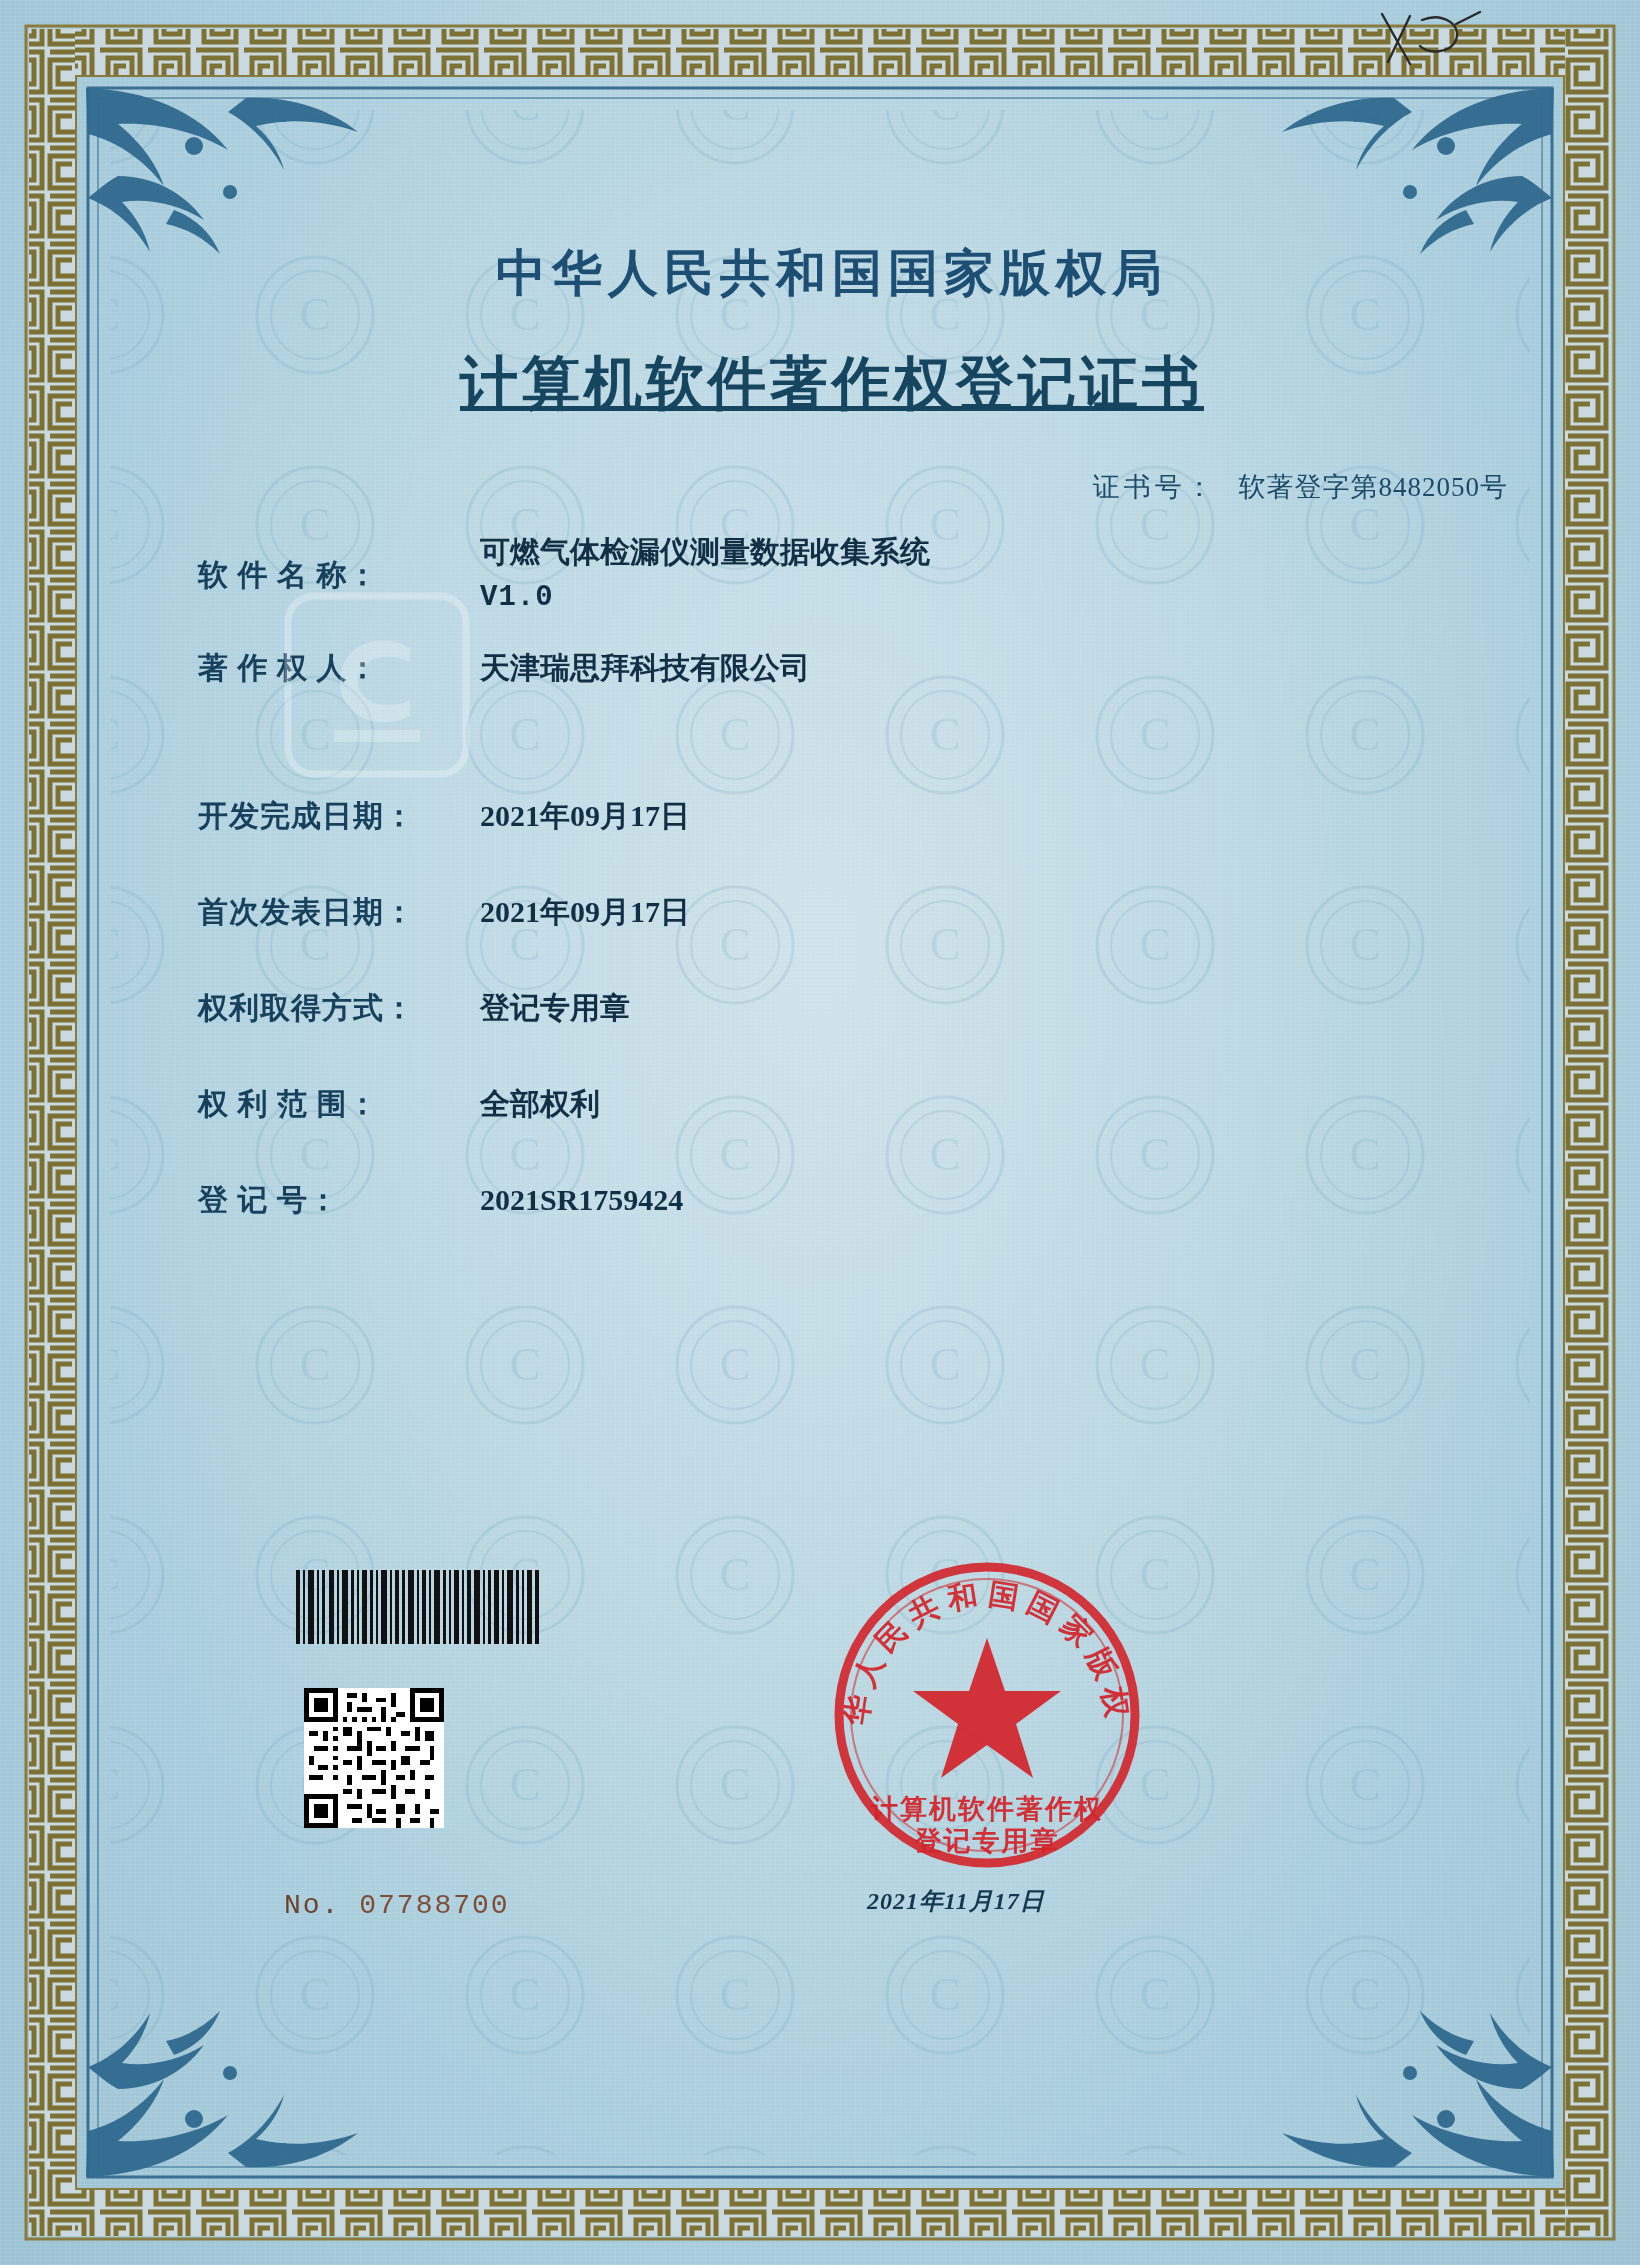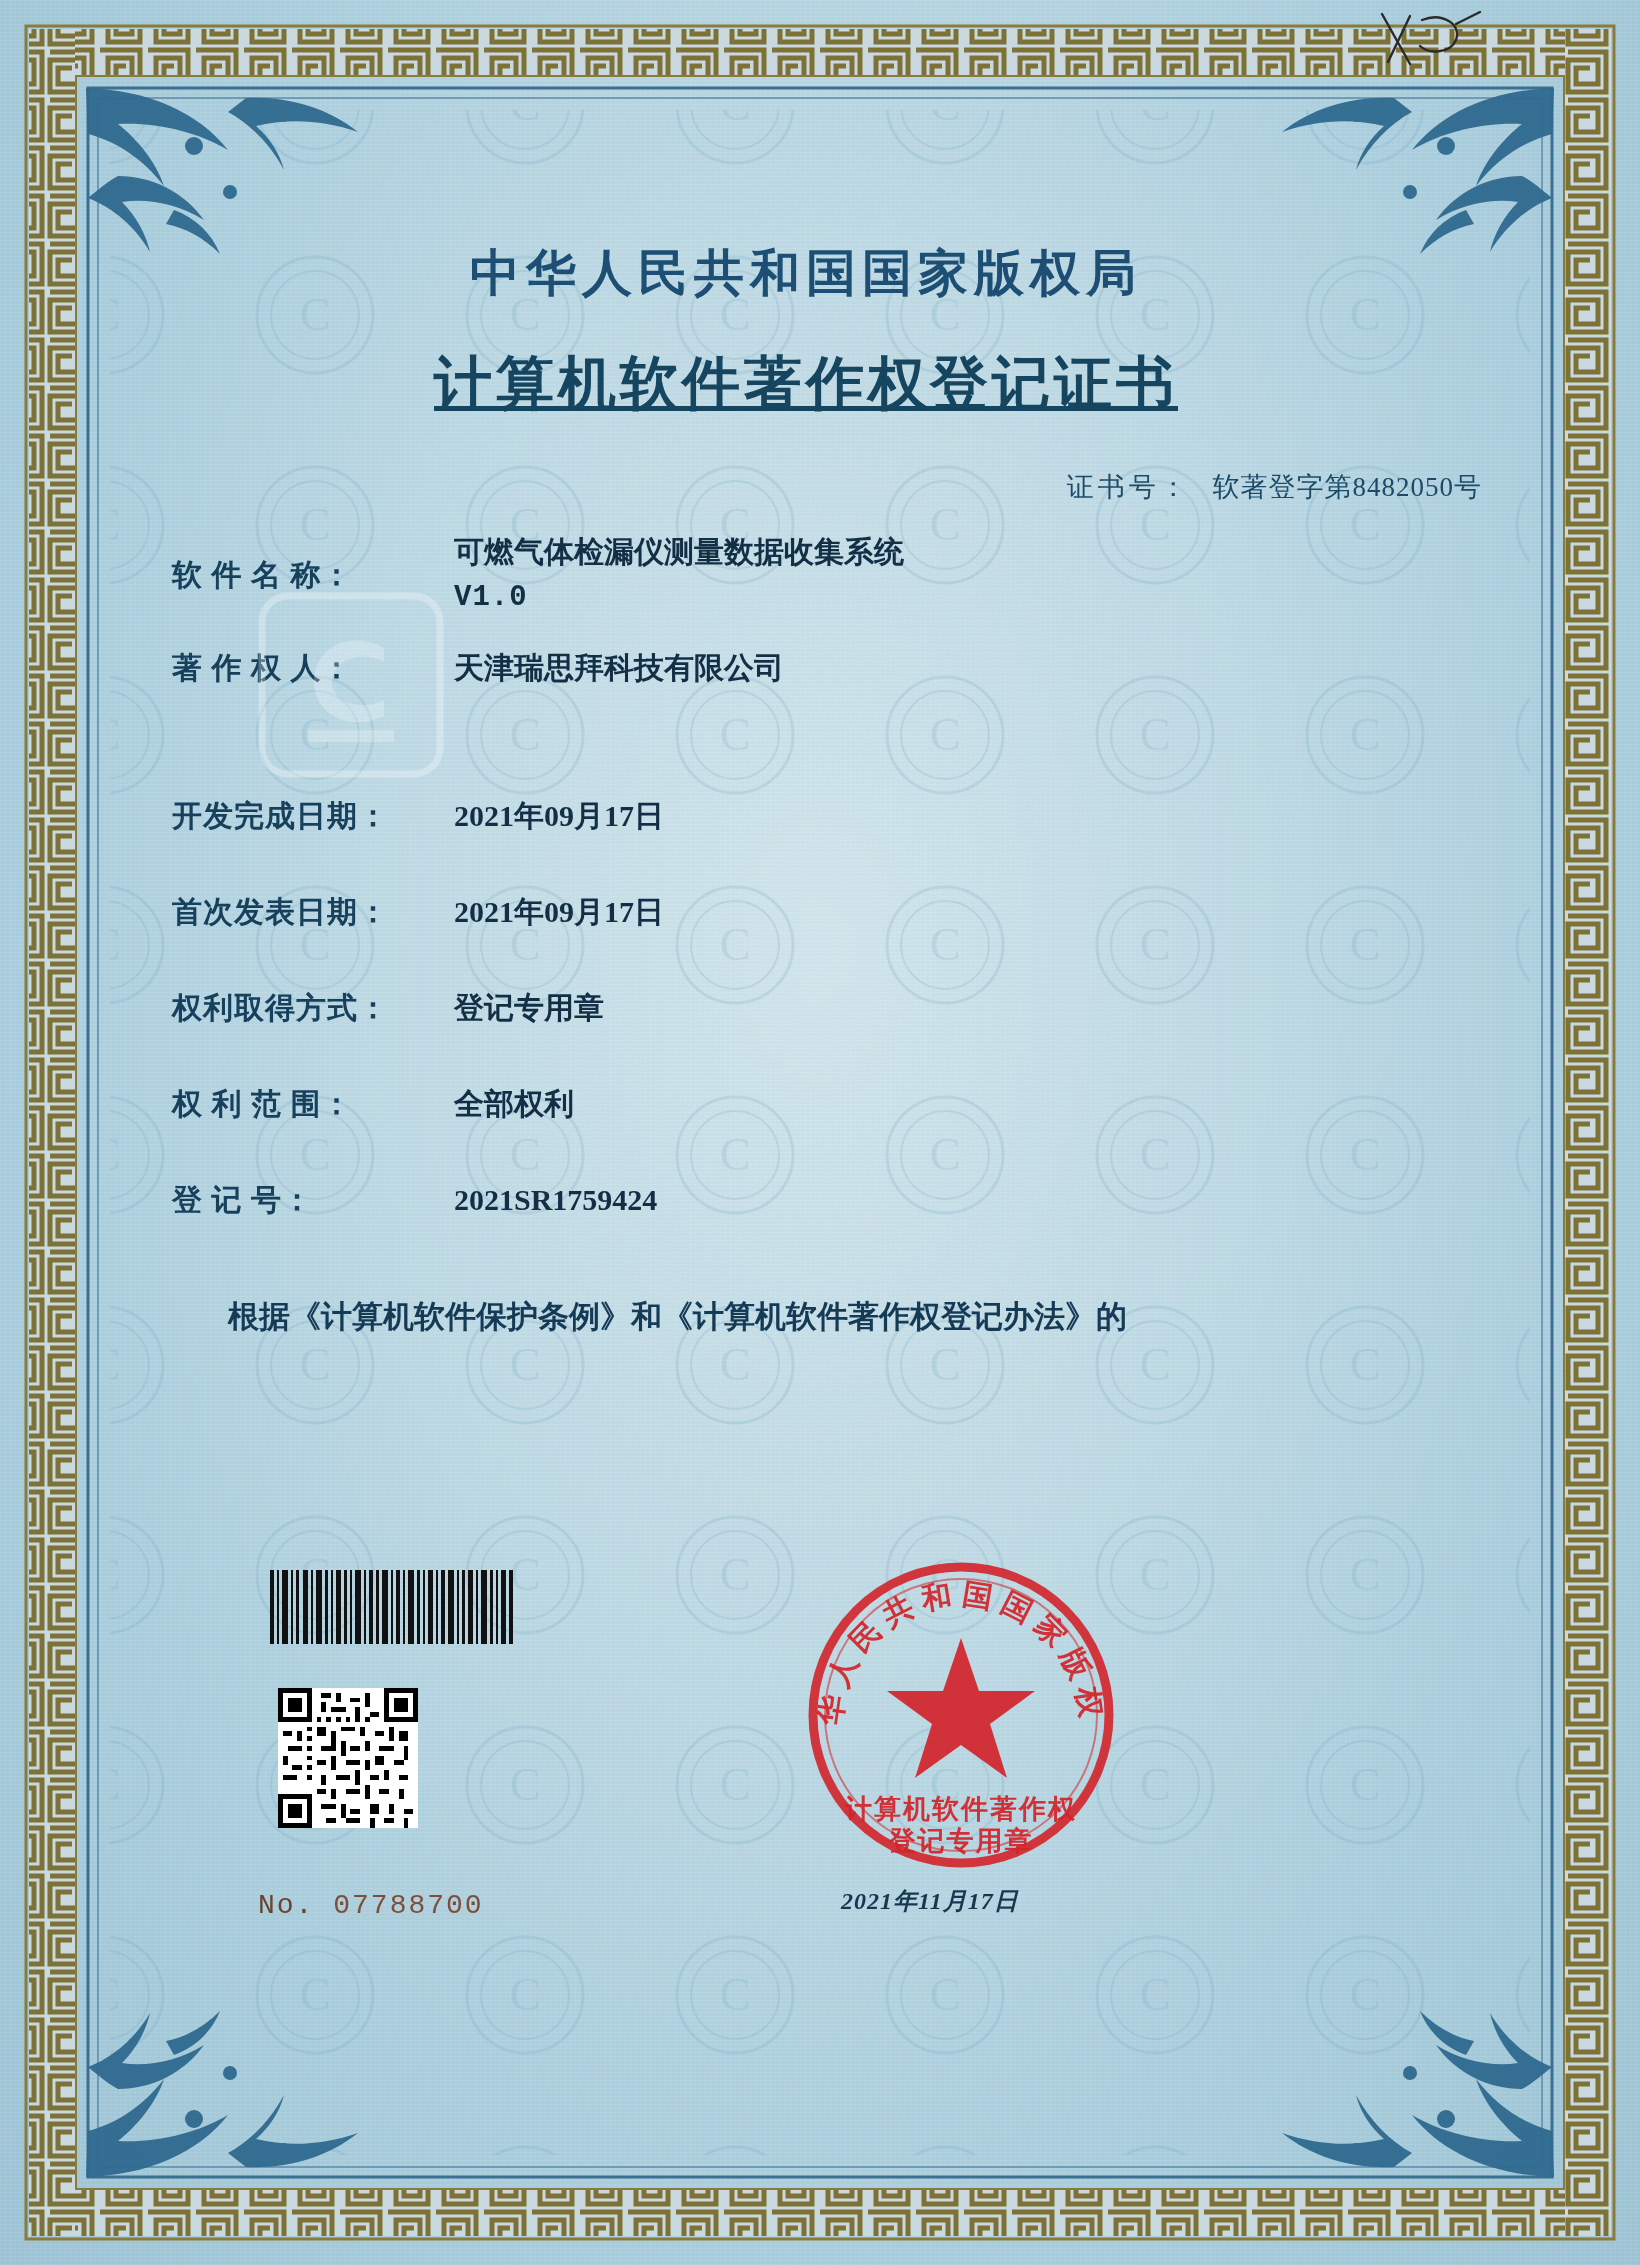--- a/index.html
+++ b/index.html
@@ -51,21 +51,21 @@
     pointer-events: none;
   }
   .corner.tl { left: 78px;  top: 80px; }
   .corner.tr { right: 78px; top: 80px; transform: scaleX(-1); }
   .corner.bl { left: 78px;  bottom: 80px; transform: scaleY(-1); }
   .corner.br { right: 78px; bottom: 80px; transform: scale(-1,-1); }
 
   
   .content {
     position: absolute;
-    left: 106px;
+    left: 132px;
     top: 120px;
     width: 1400px;
     height: 2025px;
   }
 
   .org-title {
     text-align: center;
     font-family: "Liberation Serif", "DejaVu Serif", serif;
     font-size: 50px;
     font-weight: 700;
@@ -377,21 +377,20 @@
       <div class="gap-md"></div>
 
       <div class="field-row">
         <div class="field-label">登 记 号：</div>
         <div class="field-value mono">2021SR1759424</div>
       </div>
 
     </div>
 
     <div class="statement">
-      <div><span class="indent"></span><span>根据《计算机软件保护条例》和《计算机软件著作权登记办法》的</span></div>
     </div>
 
     <div class="bottom">
 
       <svg class="barcode" viewBox="0 0 248 74" aria-hidden="true">
         <rect width="248" height="74" fill="#ffffff" opacity="0"></rect>
         <g fill="#111111">
           <rect x="2" y="0" width="4" height="74"></rect>
             <rect x="9" y="0" width="2" height="74"></rect>
           <rect x="14" y="0" width="6" height="74"></rect>

